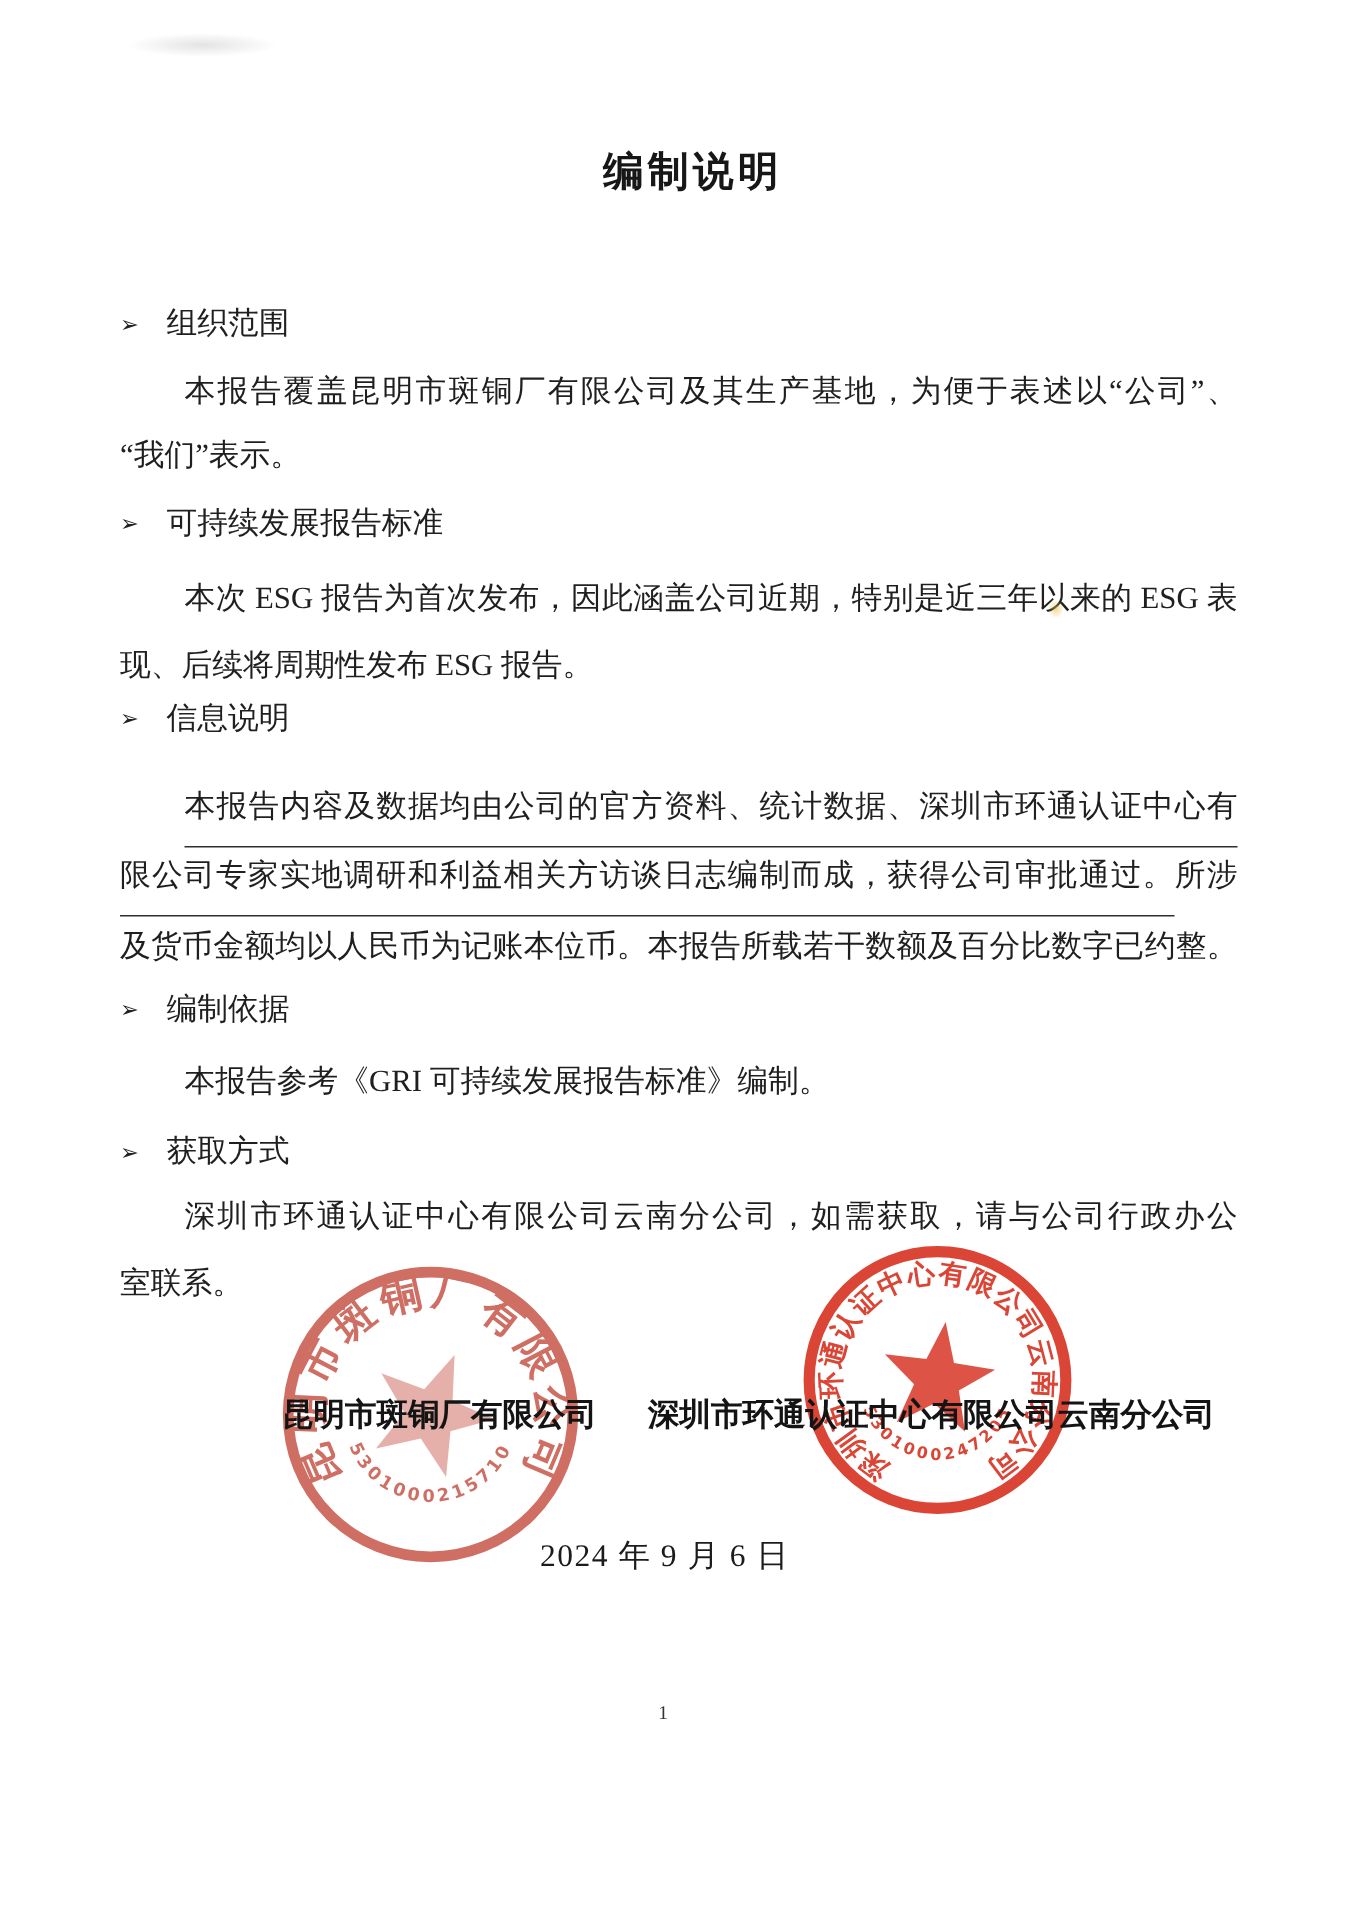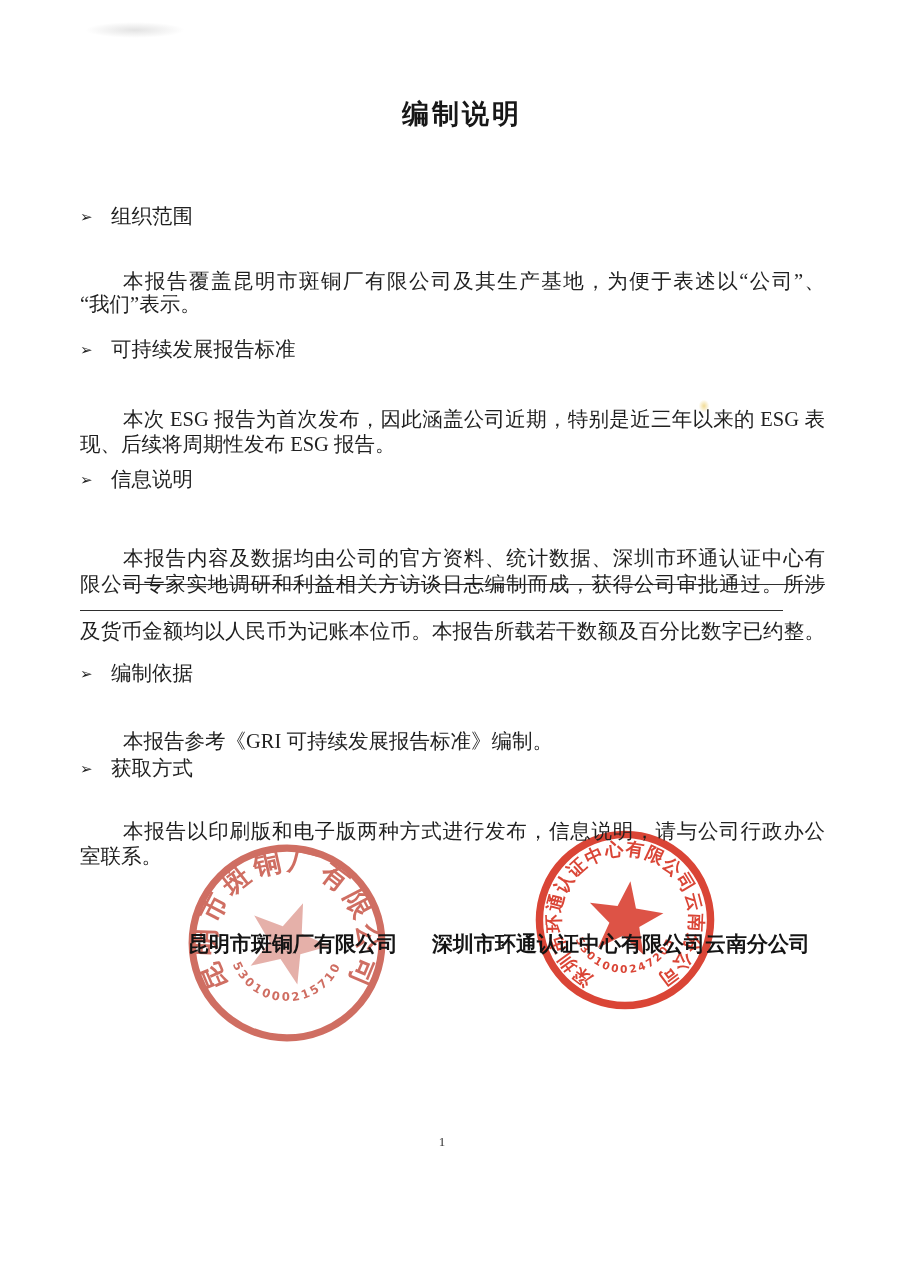--- a/index.html
+++ b/index.html
@@ -15,21 +15,21 @@
     font-size:27px;font-weight:bold;letter-spacing:3px;color:#171717;
     z-index:2;
     margin-left:12px;
   }
   .line{
     position:absolute;left:80px;width:745px;
     font-size:20.5px;line-height:30px;text-align:justify;
     z-index:2;color:#1f1f1f;
   }
   .jfull{text-align-last:justify;}
-  .indent{padding-left:43px;width:702px;margin-top:20px;}
+  .indent{padding-left:43px;width:702px;}
   .heading-line .bullet{
     display:inline-block;width:31px;font-size:15px;color:#222;
     font-family:"DejaVu Sans",sans-serif;vertical-align:1px;
   }
   .ul{border-bottom:1.6px solid #2e2e2e;padding-bottom:15px;}
   .sig{
     position:absolute;z-index:3;
     font-family:"Liberation Sans","DejaVu Sans",sans-serif;
     font-size:21px;font-weight:bold;color:#141414;line-height:30px;
   }
@@ -125,22 +125,23 @@
   <div class="line jfull" style="top:616px">及货币金额均以人民币为记账本位币。本报告所载若干数额及百分比数字已约整。</div>
 
   <div class="line heading-line" style="top:658px">
     <span class="bullet">➢</span><span>编制依据</span>
   </div>
   <div class="line indent" style="top:706px">本报告参考《GRI 可持续发展报告标准》编制。</div>
 
   <div class="line heading-line" style="top:753px">
     <span class="bullet">➢</span><span>获取方式</span>
   </div>
-  <div class="line indent jfull" style="top:796px">本报告以印刷版和电子版两种方式进行发布，信息说明，请与公司行政办公</div>
+  <div class="line indent jfull" style="top:796px">深圳市环通认证中心有限公司云南分公司，如需获取，请与公司行政办公</div>
   <div class="line" style="top:841px">室联系。</div>
 
   <div class="sig sig-left">昆明市斑铜厂有限公司</div>
   <div class="sig sig-right">深圳市环通认证中心有限公司云南分公司</div>
 
+  <div class="doc-date">2024 年 9 月 6 日</div>
 
   <div class="page-num">1</div>
 
 </div>
 
 </body></html>

